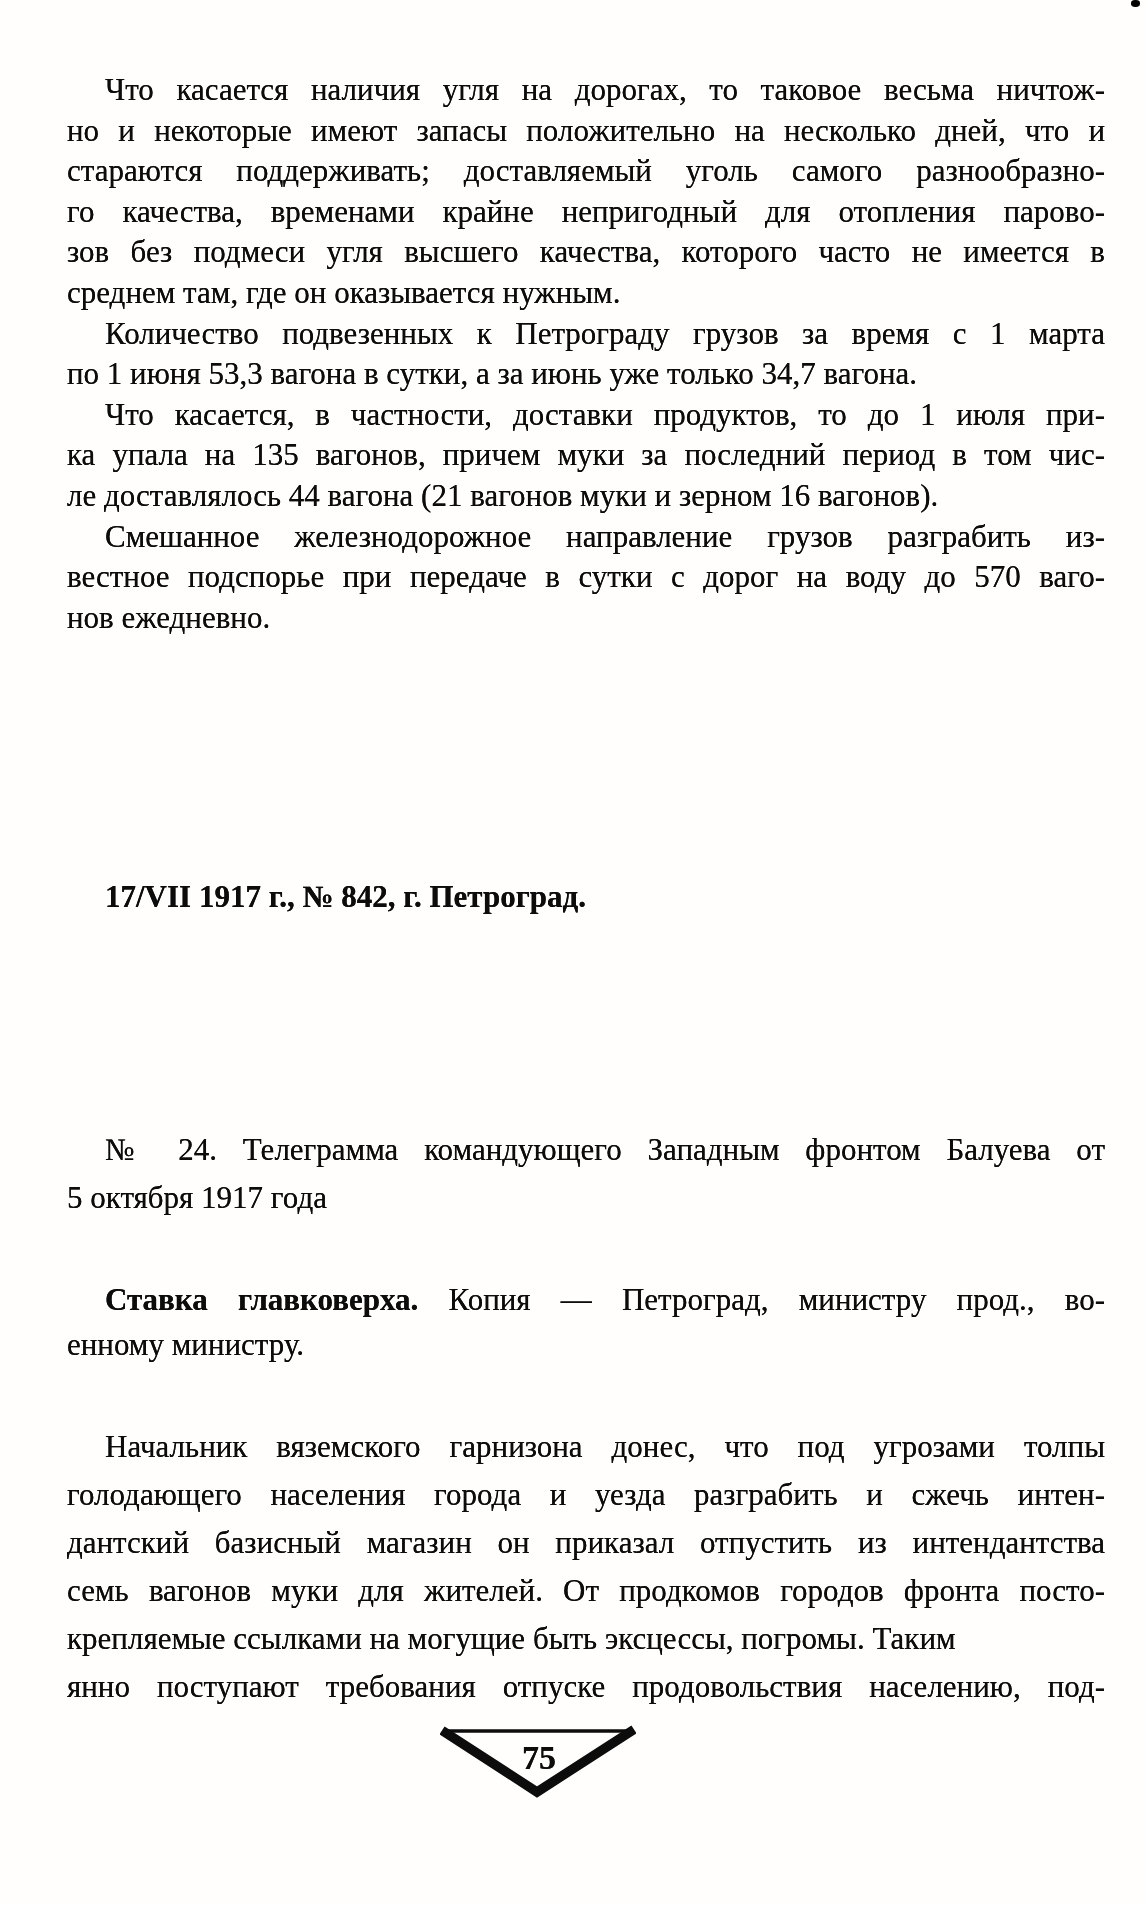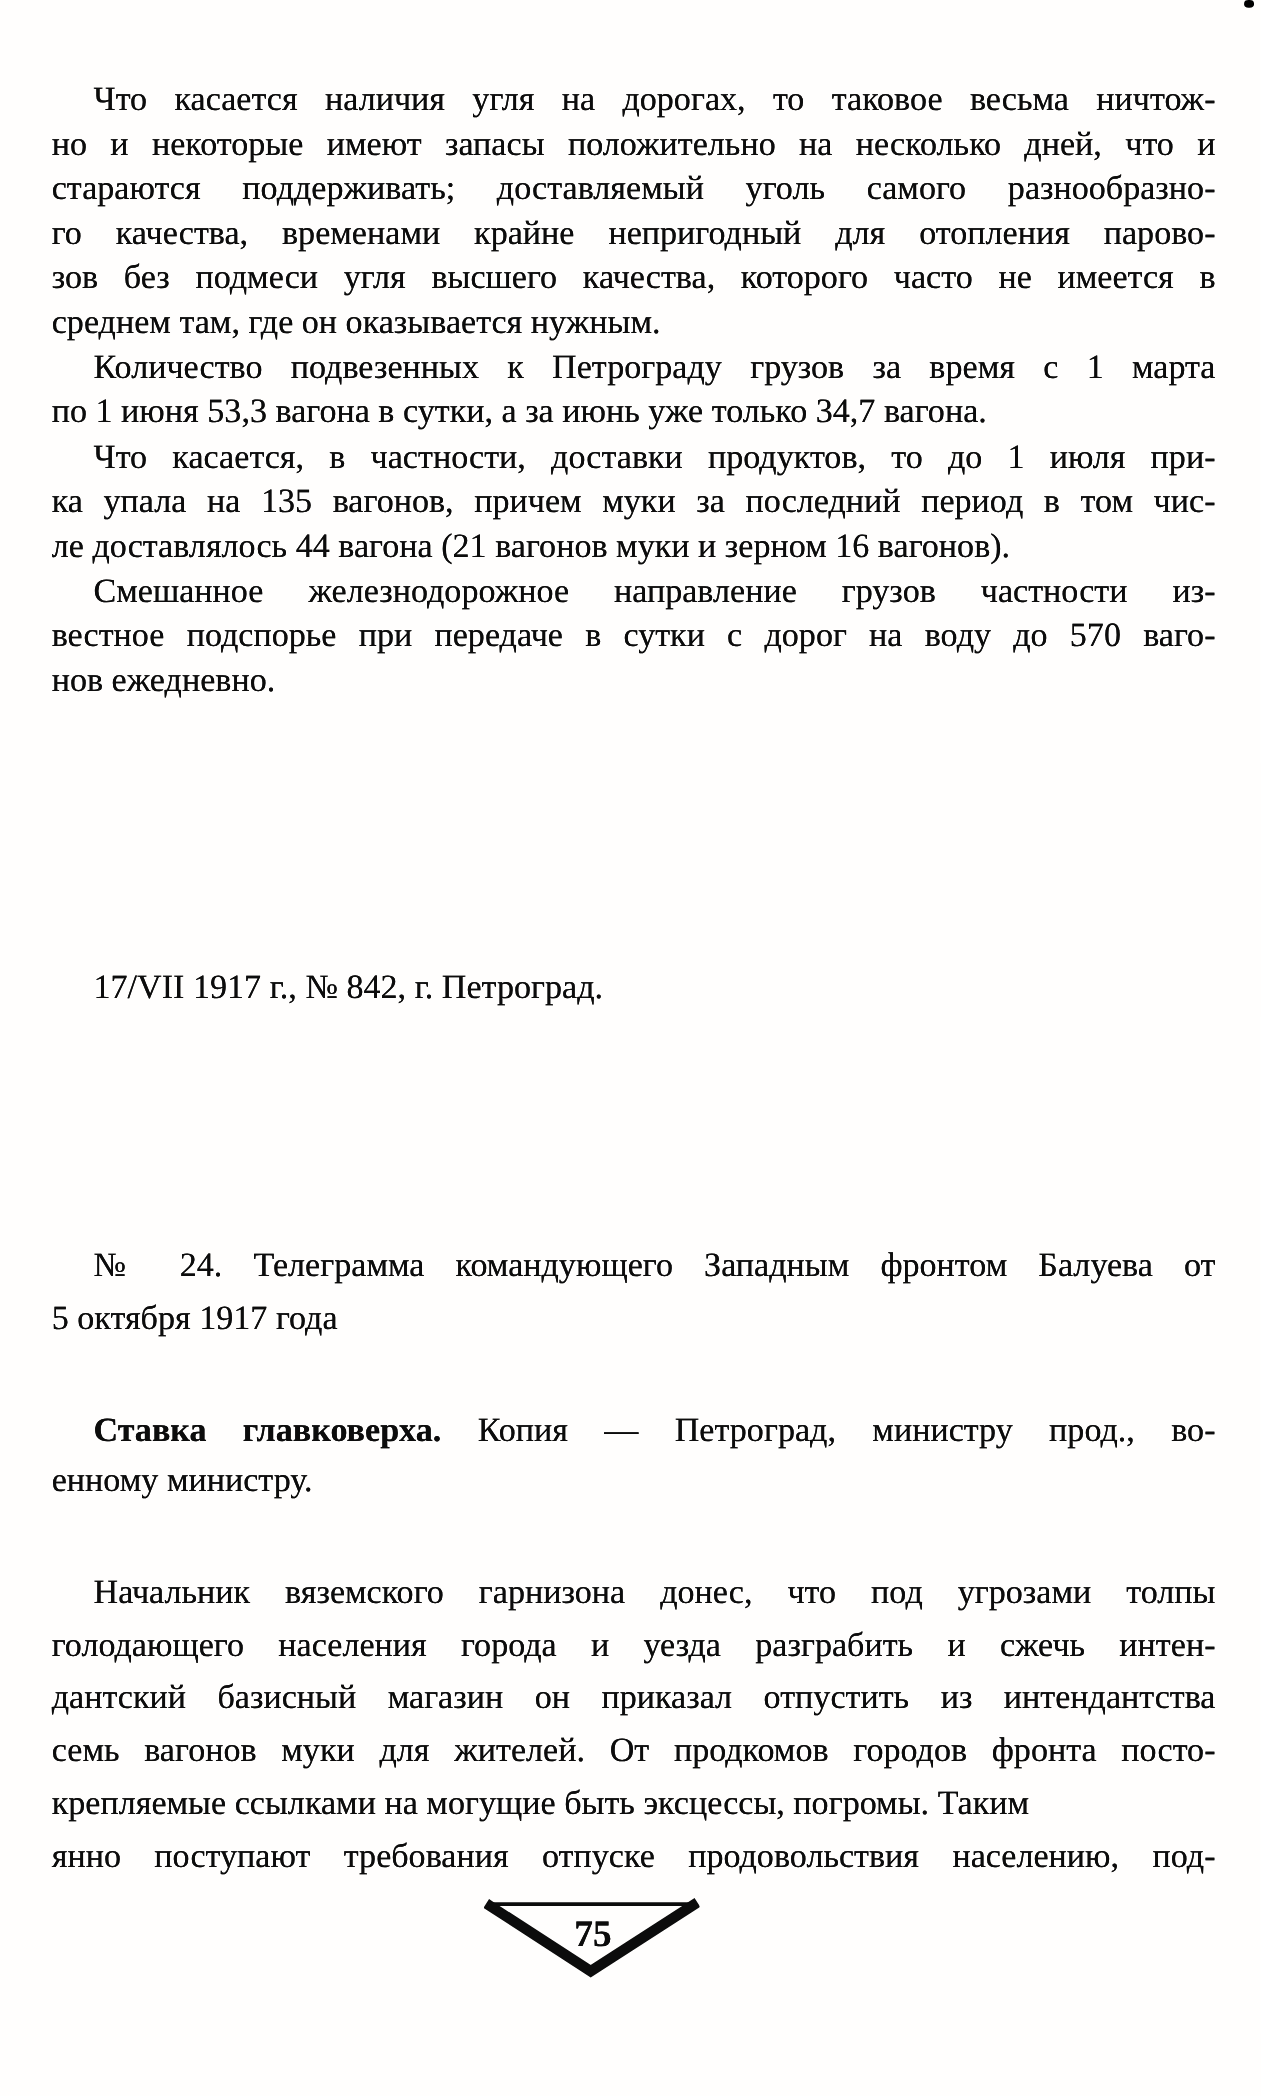--- a/index.html
+++ b/index.html
@@ -13,28 +13,29 @@
     text-shadow:0 0 .5px #1a1a1a;
   }
   .block{
     position:absolute;left:47px;width:1058px;
     font-size:31px;
   }
   .line{
     text-align:justify;
     text-align-last:justify;
     white-space:normal;
+    margin-left:20px;
   }
   .line.flush{text-align-last:left;}
   .line.indent{text-indent:38px;}
   b{font-weight:bold;}
 
   #block-body   .line{height:40.6px;line-height:40.6px;}
   #block-body{top:70px;}
-  #block-dateline .line{height:41px;line-height:41px;}
+  #block-dateline .line{height:41px;line-height:41px;font-weight:bold;}
   #block-dateline{top:876px;}
   #block-resolution .line{height:41px;line-height:41px;}
   #block-resolution{top:982px;}
   #block-heading .line{height:48px;line-height:48px;}
   #block-heading{top:1126px;}
   #block-stavka .line{height:45px;line-height:45px;}
   #block-stavka{top:1277px;}
   #block-final .line{height:48px;line-height:48px;}
   #block-final{top:1423px;}
 
@@ -58,21 +59,21 @@
       <div class="line"><span>но и некоторые имеют запасы положительно на несколько дней, что и</span></div>
       <div class="line"><span>стараются поддерживать; доставляемый уголь самого разнообразно-</span></div>
       <div class="line"><span>го качества, временами крайне непригодный для отопления парово-</span></div>
       <div class="line"><span>зов без подмеси угля высшего качества, которого часто не имеется в</span></div>
       <div class="line flush"><span>среднем там, где он оказывается нужным.</span></div>
       <div class="line indent"><span>Количество подвезенных к Петрограду грузов за время с 1 марта</span></div>
       <div class="line flush"><span>по 1 июня 53,3 вагона в сутки, а за июнь уже только 34,7 вагона.</span></div>
       <div class="line indent"><span>Что касается, в частности, доставки продуктов, то до 1 июля при-</span></div>
       <div class="line"><span>ка упала на 135 вагонов, причем муки за последний период в том чис-</span></div>
       <div class="line flush"><span>ле доставлялось 44 вагона (21 вагонов муки и зерном 16 вагонов).</span></div>
-      <div class="line indent"><span>Смешанное железнодорожное направление грузов частности из-</span></div>
+      <div class="line indent"><span>Смешанное железнодорожное направление грузов разграбить из-</span></div>
       <div class="line"><span>вестное подспорье при передаче в сутки с дорог на воду до 570 ваго-</span></div>
       <div class="line flush"><span>нов ежедневно.</span></div>
     </div>
 
   <div class="block" id="block-dateline">
       <div class="line indent flush"><span>17/VII 1917 г., № 842, г. Петроград.</span></div>
     </div>
 
 
   <div class="block" id="block-heading">

